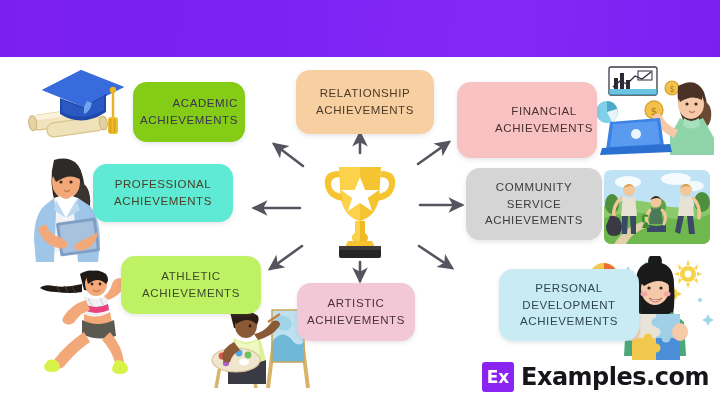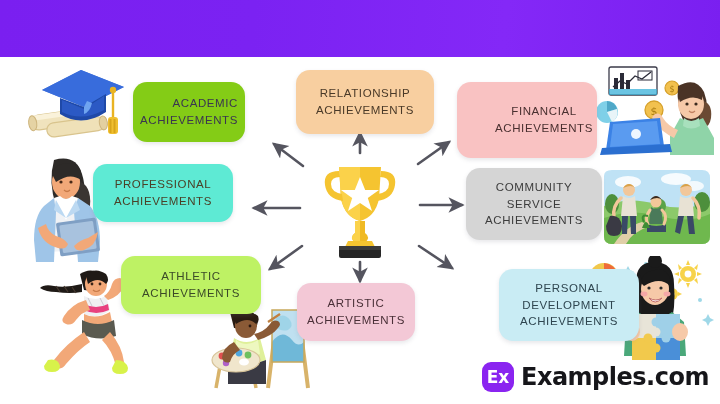--- a/index.html
+++ b/index.html
@@ -75,21 +75,21 @@
   .illus { position:absolute; }
 
   
   #logo-block {
     position:absolute; left:482px; top:362px;
     display:flex; align-items:center; gap:7px;
   }
   #logo-mark {
     width:32px; height:30px;
     background:#8a24f0;
-    border-radius:9px;
+    border-radius:3px;
     display:flex; align-items:center; justify-content:center;
     color:#ffffff; font-size:17px; font-weight:bold;
     font-family:"DejaVu Sans", sans-serif;
   }
   #logo-word {
     color:#16161a; font-size:24px; font-weight:bold;
     letter-spacing:-0.5px;
     font-family:"DejaVu Sans", sans-serif;
   }
 </style>

